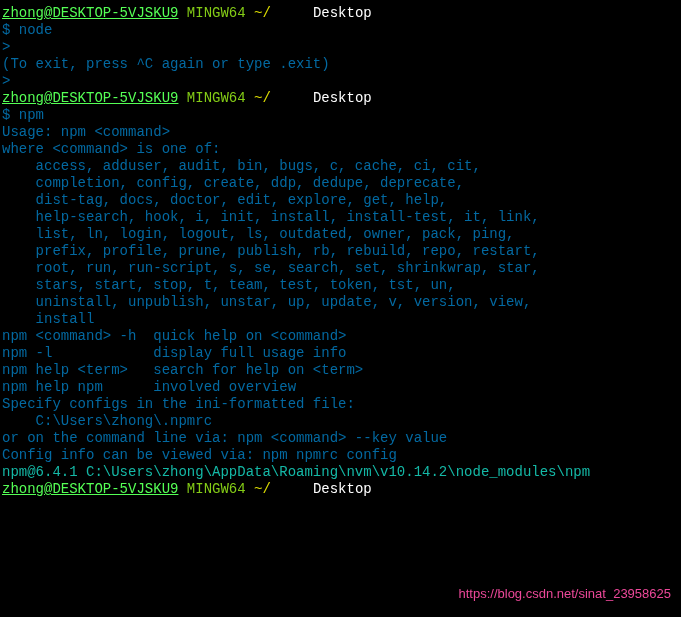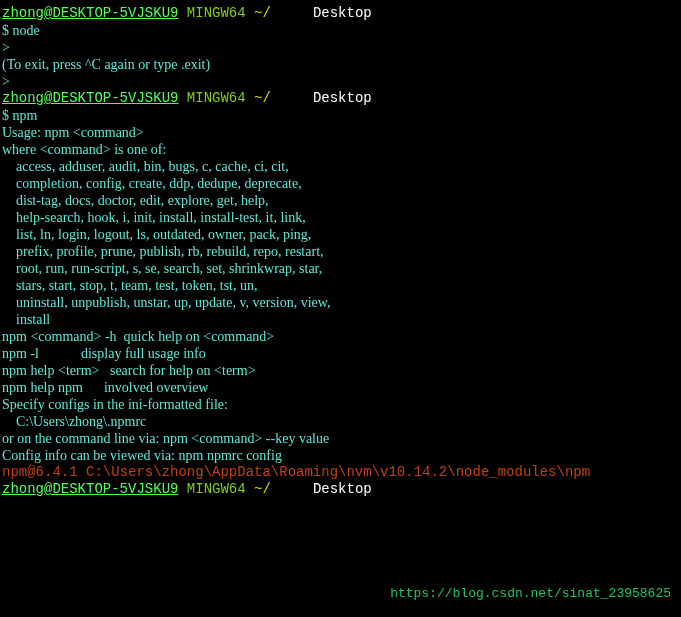--- a/index.html
+++ b/index.html
@@ -14,30 +14,30 @@
       height: 617px;
       overflow: hidden;
       box-sizing: border-box;
     }
     .line {
       white-space: pre;
     }
     .user { color: #55ff55; text-decoration: underline; }
     .host { color: #84cc16; }
     .path-prefix { color: #dddd00; }
-    .text { color: #5eead4; font-family: Liberation Serif, serif; }
+    .text { color: #0369a1; }
     .white { color: #ffffff; margin-left: 42px; }
-    .brown { color: #c2410c; }
+    .brown { color: #14b8a6; }
     .watermark {
       position: absolute;
       right: 10px;
       bottom: 15px;
-      color: #22c55e;
+      color: #ec4899;
       font-size: 13px;
-      font-family: Liberation Mono, monospace;
+      font-family: Liberation Sans, sans-serif;
     }
   </style>
 </head>
 <body>
 
 <div class="line"><span class="user">zhong@DESKTOP-5VJSKU9</span> <span class="host">MINGW64</span> <span class="path-prefix">~/</span><span class="white">Desktop</span></div>
 <div class="line text">$ node</div>
 <div class="line text">&gt;</div>
 <div class="line text">(To exit, press ^C again or type .exit)</div>
 <div class="line text">&gt;</div>

